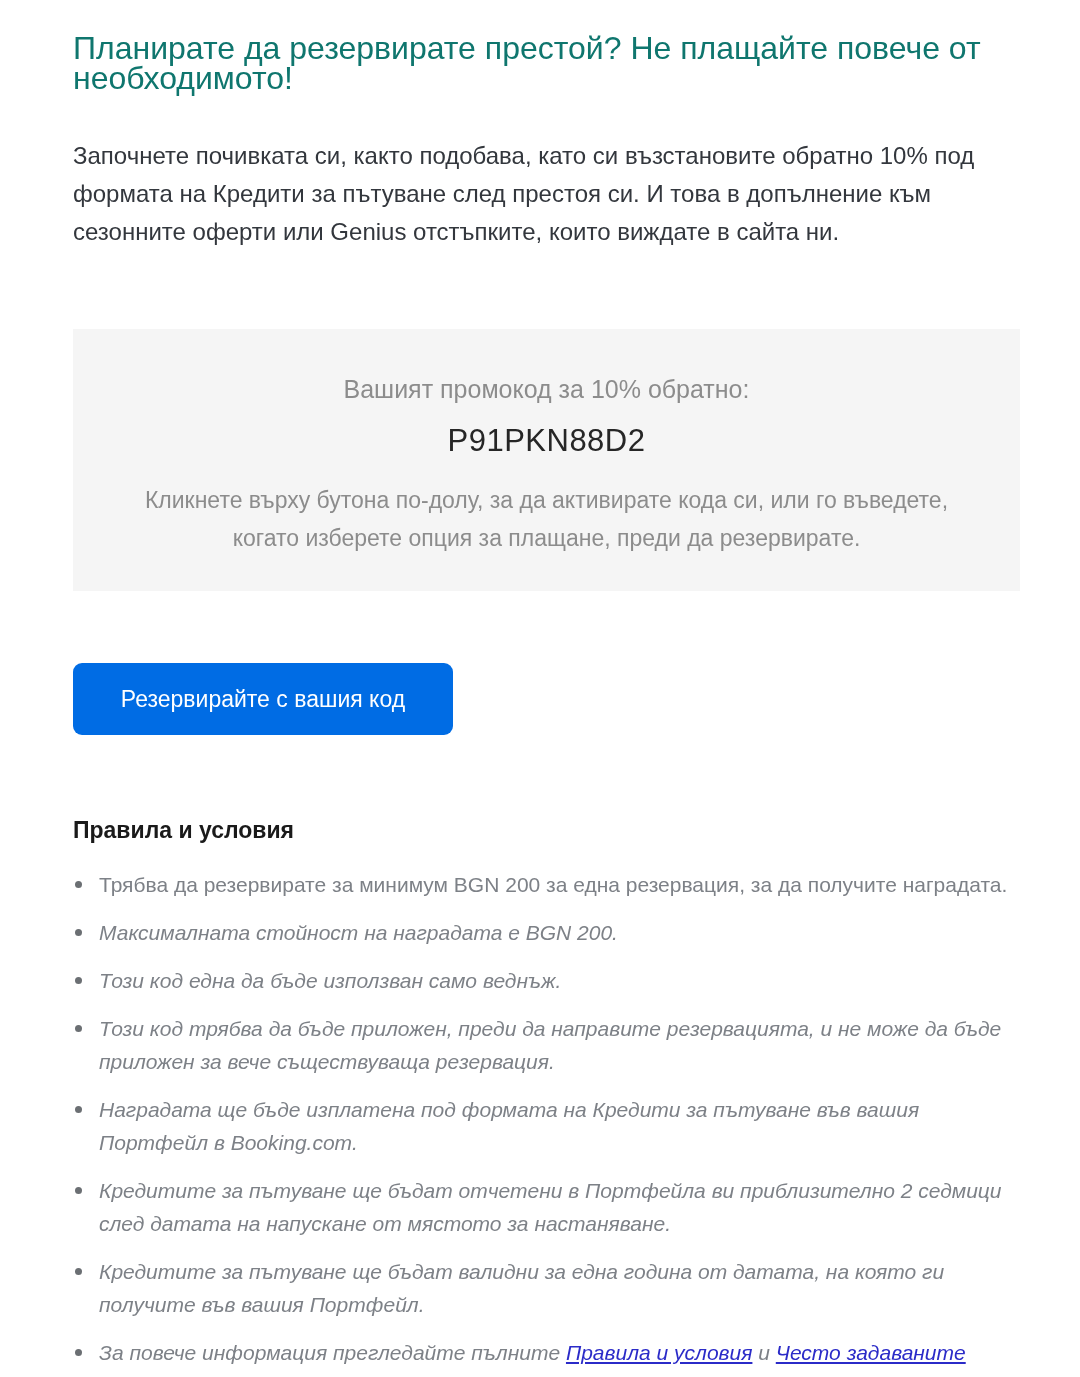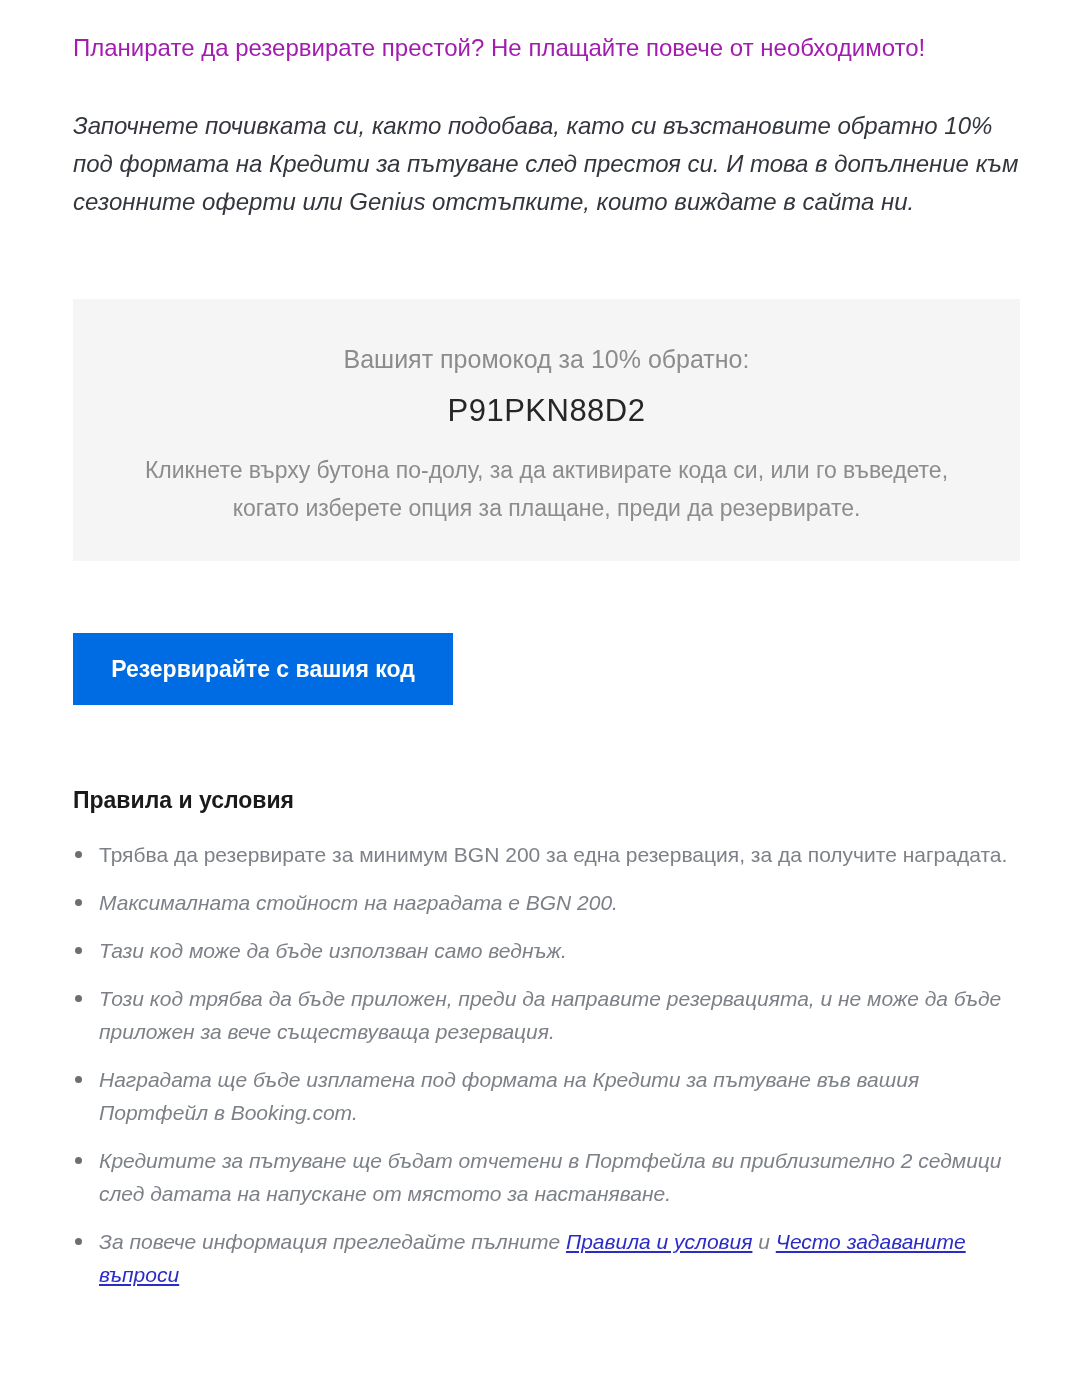--- a/index.html
+++ b/index.html
@@ -9,33 +9,32 @@
     font-family: "Liberation Sans", "DejaVu Sans", sans-serif;
     color: #2d3136;
   }
   .page {
     width: 1080px;
     min-height: 1377px;
     background: #ffffff;
     padding: 33px 60px 30px 73px;
   }
   .page-title {
-    font-size: 24px;
+    font-size: 32px;
     font-weight: 400;
     line-height: 30px;
-    color: #a21caf;
+    color: #0f766e;
   }
   .intro {
     margin-top: 44px;
     font-size: 24px;
     font-weight: 400;
     line-height: 38px;
     color: #33373d;
     max-width: 948px;
-    font-style: italic;
   }
   .promo-box {
     margin-top: 78px;
     background: #f5f5f5;
     padding: 46px 40px 34px 40px;
     text-align: center;
     max-width: 948px;
   }
   .promo-label {
     font-size: 25px;
@@ -58,25 +57,25 @@
     margin: 0 auto;
   }
   .cta-button {
     display: block;
     margin-top: 72px;
     width: 380px;
     height: 72px;
     line-height: 72px;
     background: #006ce4;
     border: none;
-    border-radius: 0;
+    border-radius: 9px;
     color: #ffffff;
     font-family: inherit;
     font-size: 23px;
-    font-weight: 700;
+    font-weight: 400;
     text-align: center;
     text-decoration: none;
     cursor: pointer;
   }
   .terms-heading {
     margin-top: 81px;
     font-size: 23px;
     line-height: 28px;
     font-weight: 700;
     color: #1a1a1a;
@@ -125,20 +124,21 @@
     <p class="promo-instructions">Кликнете върху бутона по-долу, за да активирате кода си, или го въведете, когато изберете опция за плащане, преди да резервирате.</p>
   </div>
 
   <a href="#" class="cta-button">Резервирайте с вашия код</a>
 
   <h2 class="terms-heading">Правила и условия</h2>
 
   <ul class="terms-list">
     <li>Трябва да резервирате за минимум BGN 200 за една резервация, за да получите наградата.</li>
     <li>Максималната стойност на наградата е BGN 200.</li>
-    <li>Тази код може да бъде използван само веднъж.</li>
+    <li>Този код една да бъде използван само веднъж.</li>
     <li>Този код трябва да бъде приложен, преди да направите резервацията, и не може да бъде приложен за вече съществуваща резервация.</li>
     <li>Наградата ще бъде изплатена под формата на Кредити за пътуване във вашия Портфейл в Booking.com.</li>
     <li>Кредитите за пътуване ще бъдат отчетени в Портфейла ви приблизително 2 седмици след датата на напускане от мястото за настаняване.</li>
+    <li>Кредитите за пътуване ще бъдат валидни за една година от датата, на която ги получите във вашия Портфейл.</li>
     <li><span>За повече информация прегледайте пълните </span><a href="#">Правила и условия</a><span> и </span><a href="#">Често задаваните въпроси</a></li>
   </ul>
 
 </div>
 
 </body></html>

